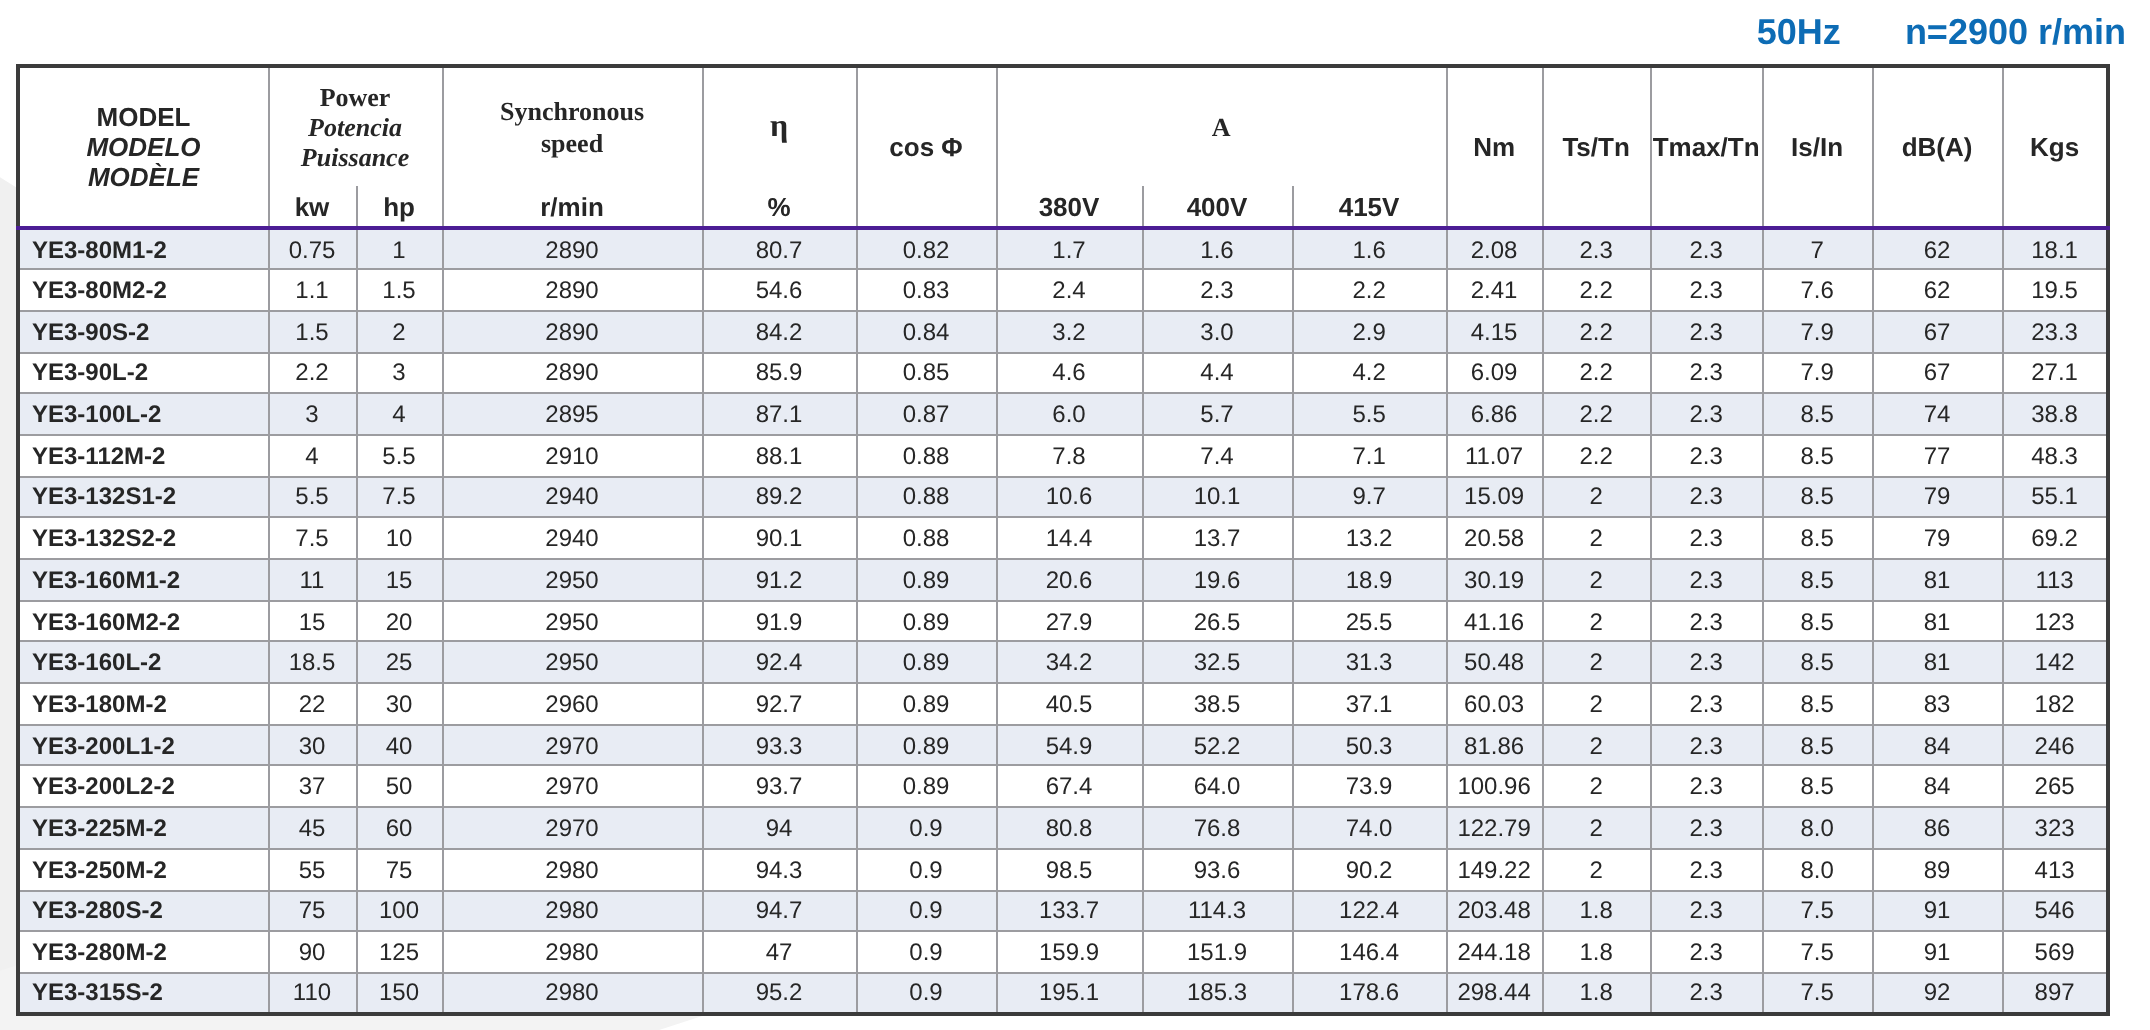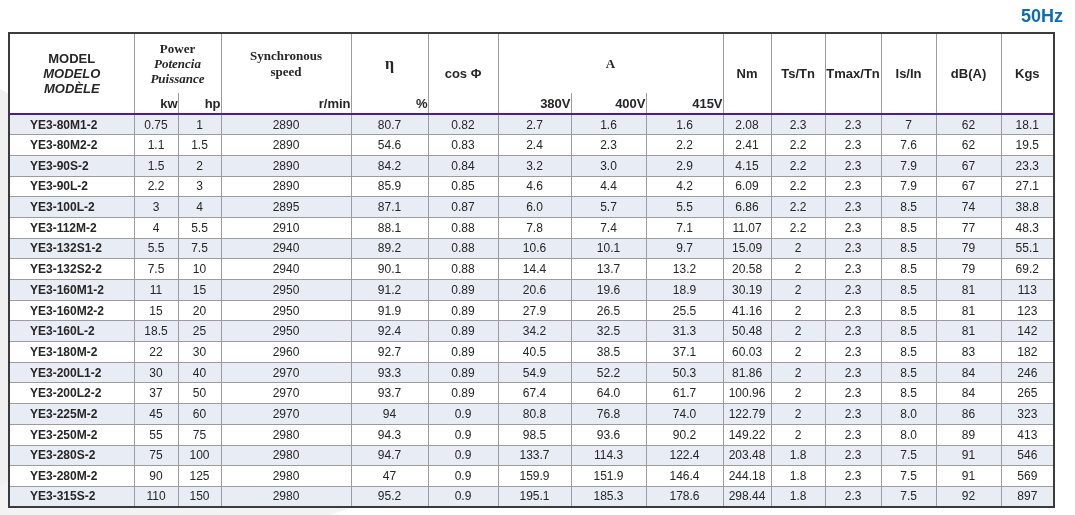--- a/index.html
+++ b/index.html
@@ -45,39 +45,40 @@
     text-align: center;
     vertical-align: middle;
     overflow: hidden;
     white-space: nowrap;
   }
   .spec-table thead { border-bottom: 2px solid #4c1d95; }
   .spec-table thead th { background: #ffffff; font-size: 13px; font-weight: bold; }
   .hrow-a th { height: 60px; }
   .hrow-b th { height: 21px; font-weight: normal; font-size: 12px; }
   .hrow-a .nb { border-bottom: none; font-family: Liberation Serif, serif; }
-  .hrow-b .nt { border-top: none; text-align: right; }
+  .hrow-b .nt { border-top: none; }
   .th-model div, .th-power div { line-height: 15px; }
   .it { font-style: italic; }
   .eta { font-size: 16px; }
   .rpm { font-size: 14px; }
   .spec-table tbody td { height: 20.7px; font-size: 12px; }
   .spec-table tbody tr:nth-child(odd) td { background: #e8ecf4; }
   .spec-table tbody tr:nth-child(even) td { background: #ffffff; }
   .model-cell {
     font-weight: bold;
     text-align: left !important;
-    padding-left: 20px;
+    padding-left: 6px;
   }
 </style>
 </head>
 <body>
 
 <div class="corner-label">
   <span>50Hz</span>
+  <span>n=2900 r/min</span>
 </div>
 
 <div class="watermark wm1"></div>
 <div class="watermark wm2"></div>
 
 <table class="spec-table">
   <colgroup>
     <col style="width:125px">
       <col style="width:44px">
       <col style="width:43px">
@@ -133,21 +134,21 @@
     </tr>
   </thead>
   <tbody id="spec-tbody">
       <tr>
         <td class="model-cell">YE3-80M1-2</td>
         <td>0.75</td>
         <td>1</td>
         <td>2890</td>
         <td>80.7</td>
         <td>0.82</td>
-        <td>2.7</td>
+        <td>1.7</td>
         <td>1.6</td>
         <td>1.6</td>
         <td>2.08</td>
         <td>2.3</td>
         <td>2.3</td>
         <td>7</td>
         <td>62</td>
         <td>18.1</td>
       </tr>
       <tr>
@@ -356,21 +357,21 @@
       </tr>
       <tr>
         <td class="model-cell">YE3-200L2-2</td>
         <td>37</td>
         <td>50</td>
         <td>2970</td>
         <td>93.7</td>
         <td>0.89</td>
         <td>67.4</td>
         <td>64.0</td>
-        <td>61.7</td>
+        <td>73.9</td>
         <td>100.96</td>
         <td>2</td>
         <td>2.3</td>
         <td>8.5</td>
         <td>84</td>
         <td>265</td>
       </tr>
       <tr>
         <td class="model-cell">YE3-225M-2</td>
         <td>45</td>

